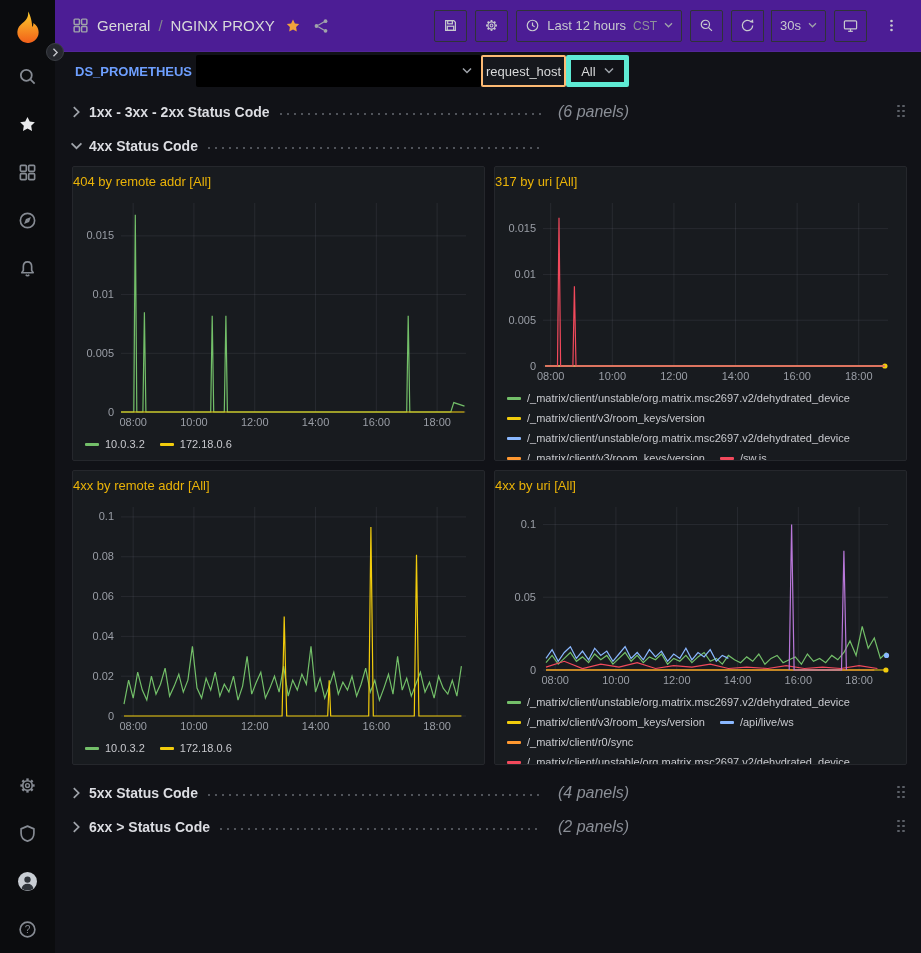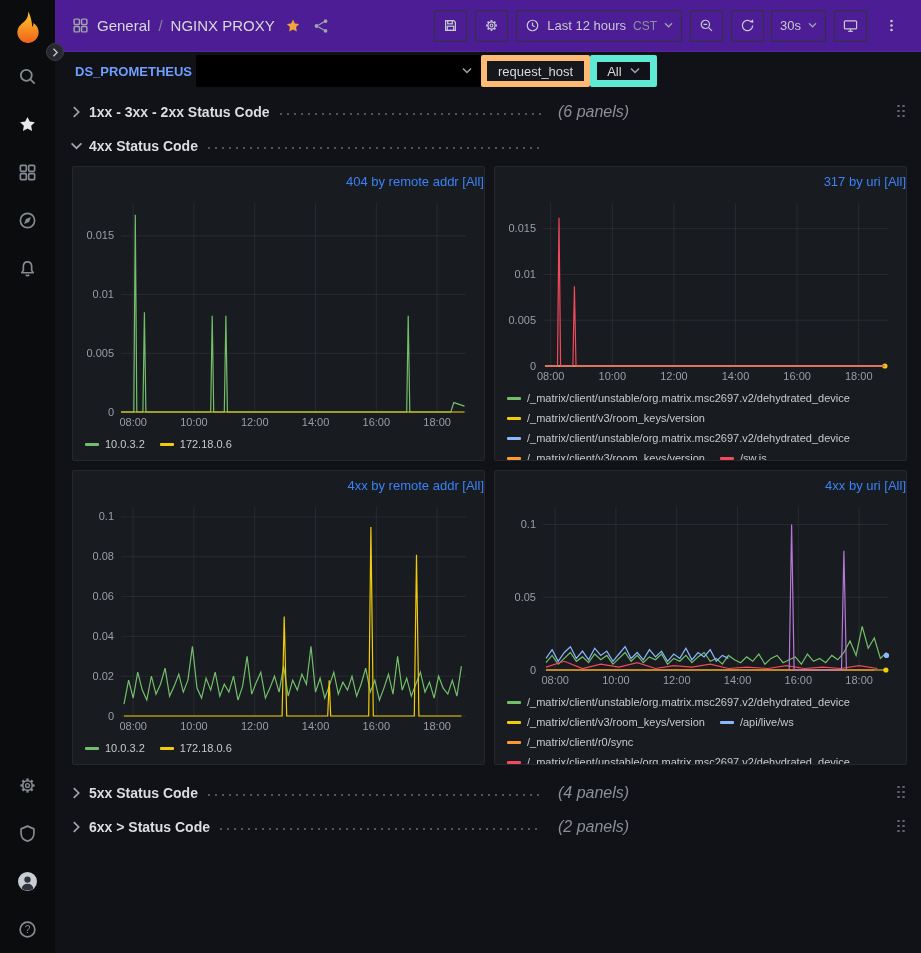--- a/index.html
+++ b/index.html
@@ -48,25 +48,25 @@
   .btn-group .tbtn:last-child { border-radius:0 2px 2px 0; margin-left:-1px; }
   .kebab-btn { border:none; background:none; width:22px; }
 
   
   .varbar { position:absolute; left:55px; right:0; top:52px; height:38px;
     display:flex; align-items:center; gap:0; padding:0 16px; }
   .var-ds { color:#6e9fff; font-size:13px; font-weight:bold; cursor:pointer; padding:0 4px; }
   .var-black { width:285px; height:32px; background:#000; border-radius:2px;
     display:flex; align-items:center; justify-content:flex-end; padding:0 9px; cursor:pointer; }
   .var-black svg { width:10px; height:8px; color:#9fa3aa; }
-  .var-label { height:32px; display:flex; align-items:center; padding:0 11px;
-    border:6px solid #fdba74; border-radius:2px; background:#16181d; font-size:13px;
+  .var-label { height:32px; display:flex; align-items:center; padding:0 3px;
+    border:2px solid #fdba74; border-radius:2px; background:#16181d; font-size:13px;
     color:#d8d9da; cursor:default; }
   .var-value { height:32px; display:flex; align-items:center; gap:8px; padding:0 10px;
-    border:7px solid #5eead4; border-radius:2px; background:#111217; font-size:13px;
+    border:5px solid #5eead4; border-radius:2px; background:#111217; font-size:13px;
     color:#d8d9da; cursor:pointer; }
   .var-value svg { width:10px; height:8px; color:#9fa3aa; }
 
   
   .content { position:absolute; left:55px; right:0; top:90px; bottom:0;
     padding:8px 14px 0 17px; }
   .row-header { display:flex; align-items:center; height:28px; cursor:pointer; margin-bottom:6px; }
   .row-left { display:flex; align-items:center; width:472px; min-width:0; }
   .row-chevron { color:#9fa3aa; display:flex; margin-right:8px; }
   .row-chevron svg { width:9px; height:12px; }
@@ -75,22 +75,22 @@
   .leader { flex:1; height:2px; margin:4px 2px 0 10px;
     background:repeating-linear-gradient(90deg,#50535a 0 2px,transparent 2px 7px); }
   .row-count { margin-left:14px; font-size:16px; font-style:italic; color:#8a8e96; white-space:nowrap; }
   .drag { margin-left:auto; display:grid; grid-template-columns:repeat(2,5px); grid-auto-rows:5px; cursor:grab; }
   .drag i { width:2.5px; height:2.5px; border-radius:50%; background:#5c6068; }
 
   
   .panel-grid { display:grid; grid-template-columns:1fr 1fr; gap:9px; margin:0 0 14px 0; }
   .panel { height:295px; background:#181b1f; border:1px solid #25272c; border-radius:2px;
     display:flex; flex-direction:column; overflow:hidden; }
-  .p-header { height:28px; flex:none; display:flex; align-items:center; justify-content:flex-end;
-    font-size:13px; font-weight:500; color:#3b82f6; cursor:pointer; }
+  .p-header { height:28px; flex:none; display:flex; align-items:center; justify-content:flex-start;
+    font-size:13px; font-weight:500; color:#eab308; cursor:pointer; }
   .chart-area { flex:1; position:relative; margin:0 6px; min-height:0; }
   svg.chart { position:absolute; left:0; top:0; }
   .gl { stroke:rgba(204,204,220,0.09); stroke-width:1; }
   .tk { fill:#9a9ea6; font-size:11px; font-family:inherit; }
   .tx { text-anchor:middle; }
   .ty { text-anchor:end; }
   .legend { flex:none; padding:2px 12px 4px; display:flex; flex-wrap:wrap;
     align-content:flex-start; overflow:hidden; }
   .legend.small { height:28px; }
   .legend.tall { height:74px; }

